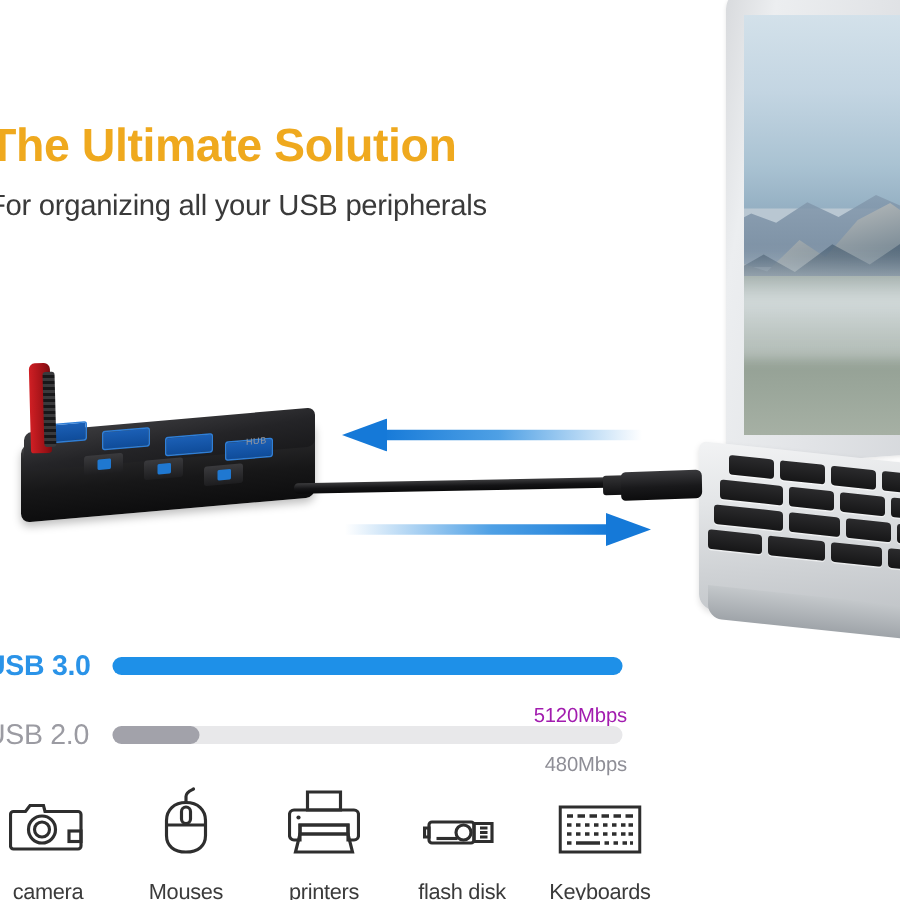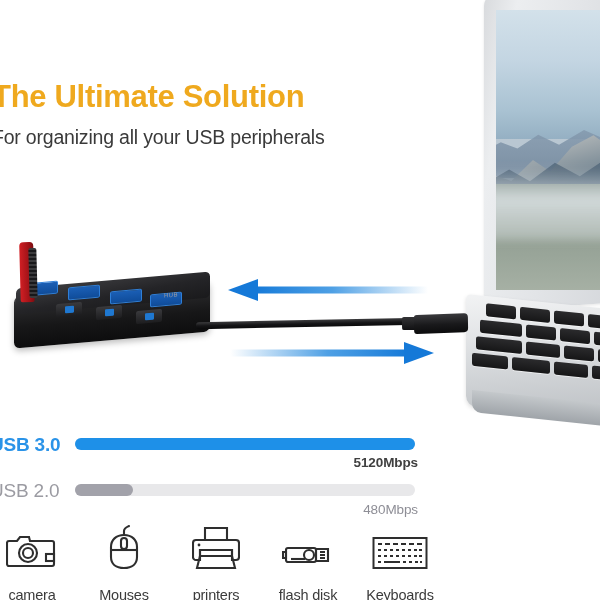--- a/index.html
+++ b/index.html
@@ -234,21 +234,21 @@
     width: 340px; height: 12px; border-radius: 6px;
   }
   .bar-track.t3 { background: #e9eaec; }
   .bar-track.t2 { background: #e8e8ea; }
   .bar-fill { position: absolute; left: 0; top: 0; height: 12px; border-radius: 6px; }
   .bar-fill.f3 { background: #1e90e8; }
   .bar-fill.f2 { background: #a2a2aa; }
   .speed-value {
     position: absolute; font-size: 13.5px; letter-spacing: -0.1px;
   }
-  .speed-value.s3 { color: #404040; right: 12px; top: 25px; font-weight: bold; }
+  .speed-value.s3 { color: #a21caf; right: 12px; top: 39px; }
   .speed-value.s2 { color: #8e8e96; right: 12px; top: 26px; }
 
   
   #device-strip {
     position: absolute; left: -14px; top: 524px;
     width: 460px; display: flex; align-items: flex-end;
   }
   .device-item {
     width: 92px; display: flex; flex-direction: column;
     align-items: center; justify-content: flex-end;

